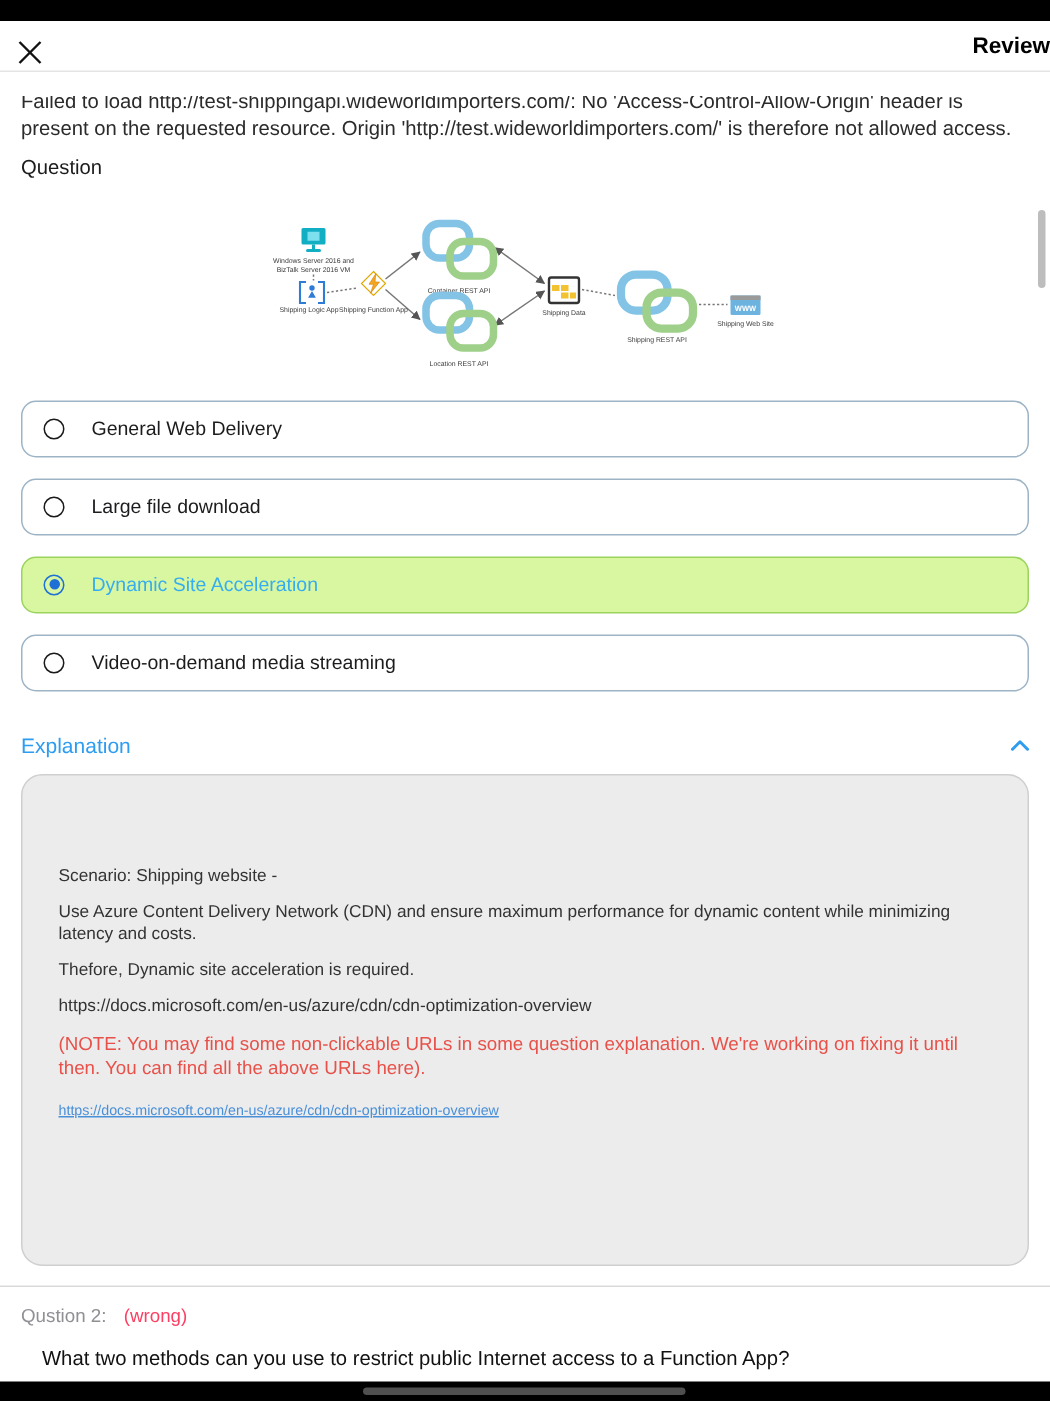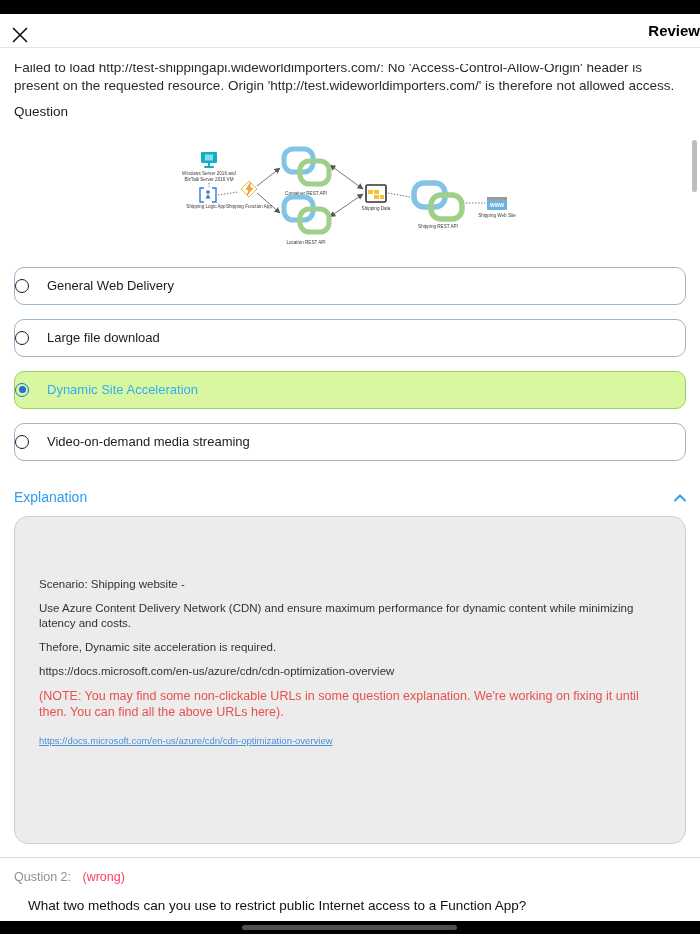--- a/index.html
+++ b/index.html
@@ -26,21 +26,21 @@
   }
   .q-block { margin:9px 14px 0 14px; font-size:13.5px; line-height:17.5px; color:#1c1c1e; }
   
   .diagram-wrap { margin-top:24px; height:112px; position:relative; }
   .diagram-wrap svg { position:absolute; left:178px; top:0; overflow:visible; }
   .dg-label { font-size:4.6px; fill:#3a3a3a; }
   
   .options { margin-top:4px; }
   .option {
     margin:10px 14px 14px 14px; height:38px; border:1.5px solid #9db4c6; border-radius:10px;
-    background:#fff; display:flex; align-items:center; cursor:pointer;
+    background:#fff; display:flex; align-items:center; padding-left:14px; cursor:pointer;
   }
   .option.selected { background:#d9f7a1; border-color:#9bd45c; }
   .option .label { font-size:13px; margin-left:18px; color:#1c1c1e; }
   .option.selected .label { color:#35adf0; }
   .radio {
     width:14px; height:14px; border:1.7px solid #1a1a1a; border-radius:50%;
     display:flex; align-items:center; justify-content:center; flex:0 0 auto;
   }
   .option.selected .radio { border-color:#1e6fd6; }
   .radio .dot { display:none; width:7px; height:7px; border-radius:50%; background:#1e6fd6; }

